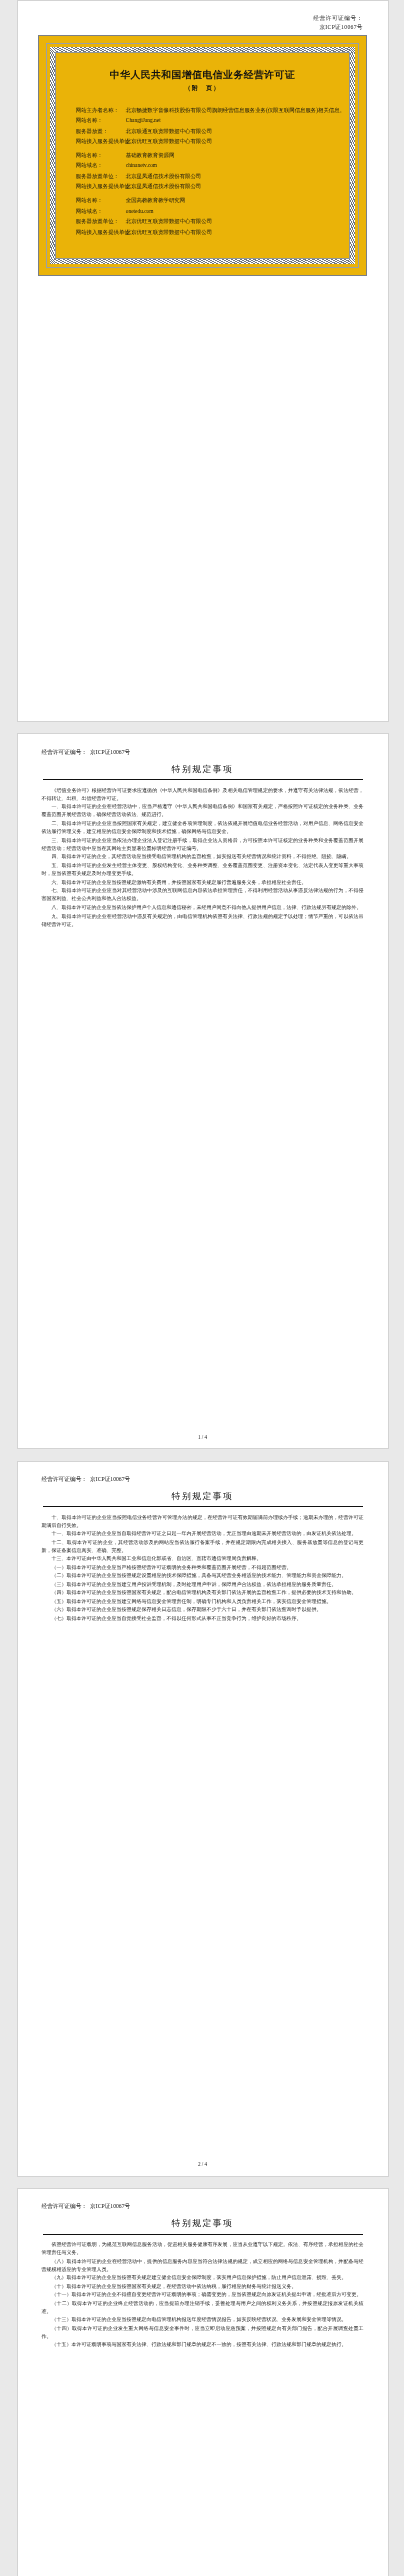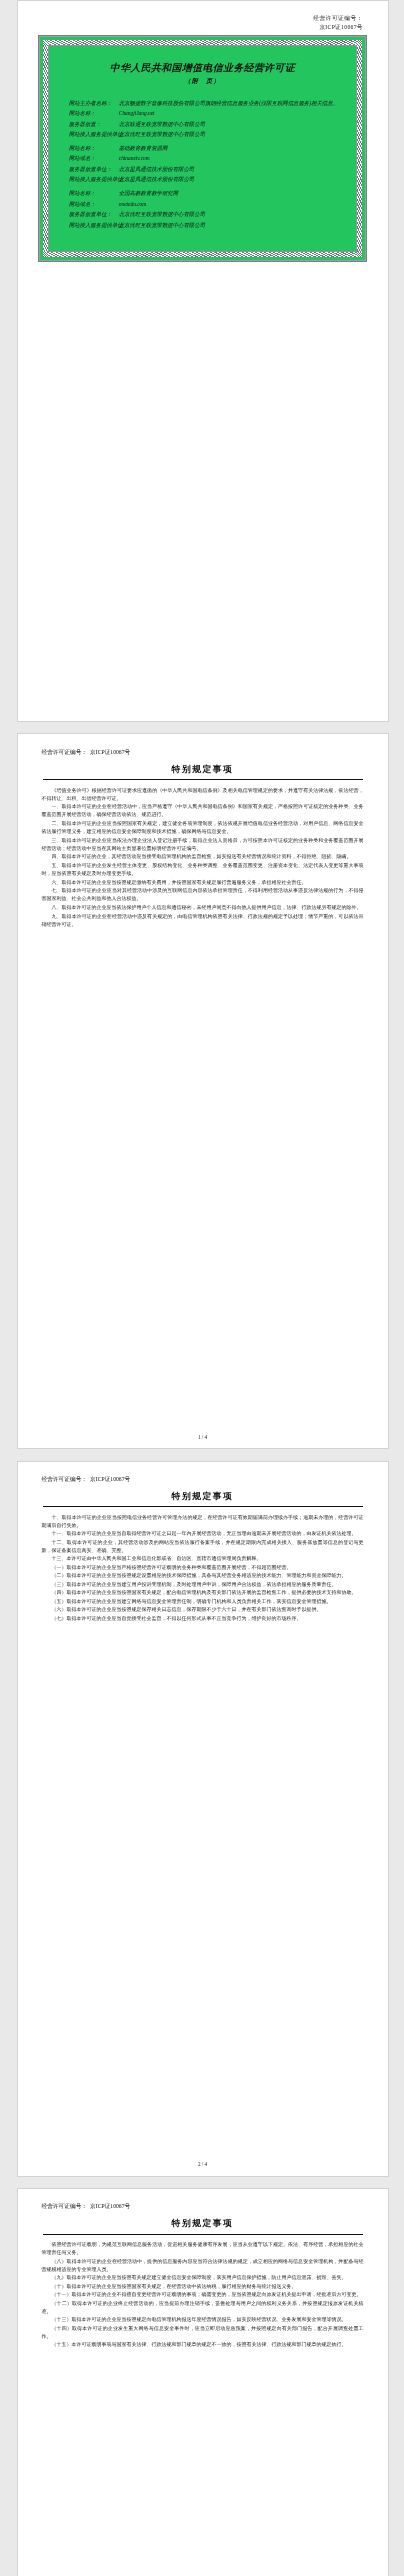--- a/index.html
+++ b/index.html
@@ -37,23 +37,22 @@
     color: #1a1a1a;
     line-height: 1.5;
     margin: 0 4.1px 3.1px 0;
   }
   .cert-head .lbl { letter-spacing: 0.5px; }
   .cert-head .num { letter-spacing: 0.3px; }
 
   .cert-frame {
     position: relative;
     border: 1.5px double #7a7f86;
-    padding: 0;
-    background: #22c55e;
-    font-style: italic;
+    padding: 7px;
+    background: #eab308;
   }
   .cert-frame-inner {
     border: 0.5px solid #9aa0a6;
     padding: 3.1px;
   }
   .cert-ornament {
     border: 5.2px solid transparent;
     border-image: repeating-linear-gradient(45deg,
         #6e757d 0px, #6e757d 1.5px,
         #ffffff 1.5px, #ffffff 3.1px) 10;
@@ -108,21 +107,21 @@
     color: #111;
     margin-bottom: 7.2px;
   }
   .ph .ph-l { white-space: nowrap; }
   .ph .ph-n { margin-left: 3.1px; white-space: nowrap; }
   .ph .ph-sp { flex: 1 1 auto; }
 
   .page-title {
     text-align: center;
     font-size: 8.8px;
-    font-weight: bold;
+    font-weight: normal;
     letter-spacing: 1.5px;
     color: #111;
     margin: 1px 0 3.1px 0;
   }
   .rule {
     height: 0.5px;
     background: #111;
     margin: 2.1px 1px 7.2px 1px;
   }
   .ptext {

